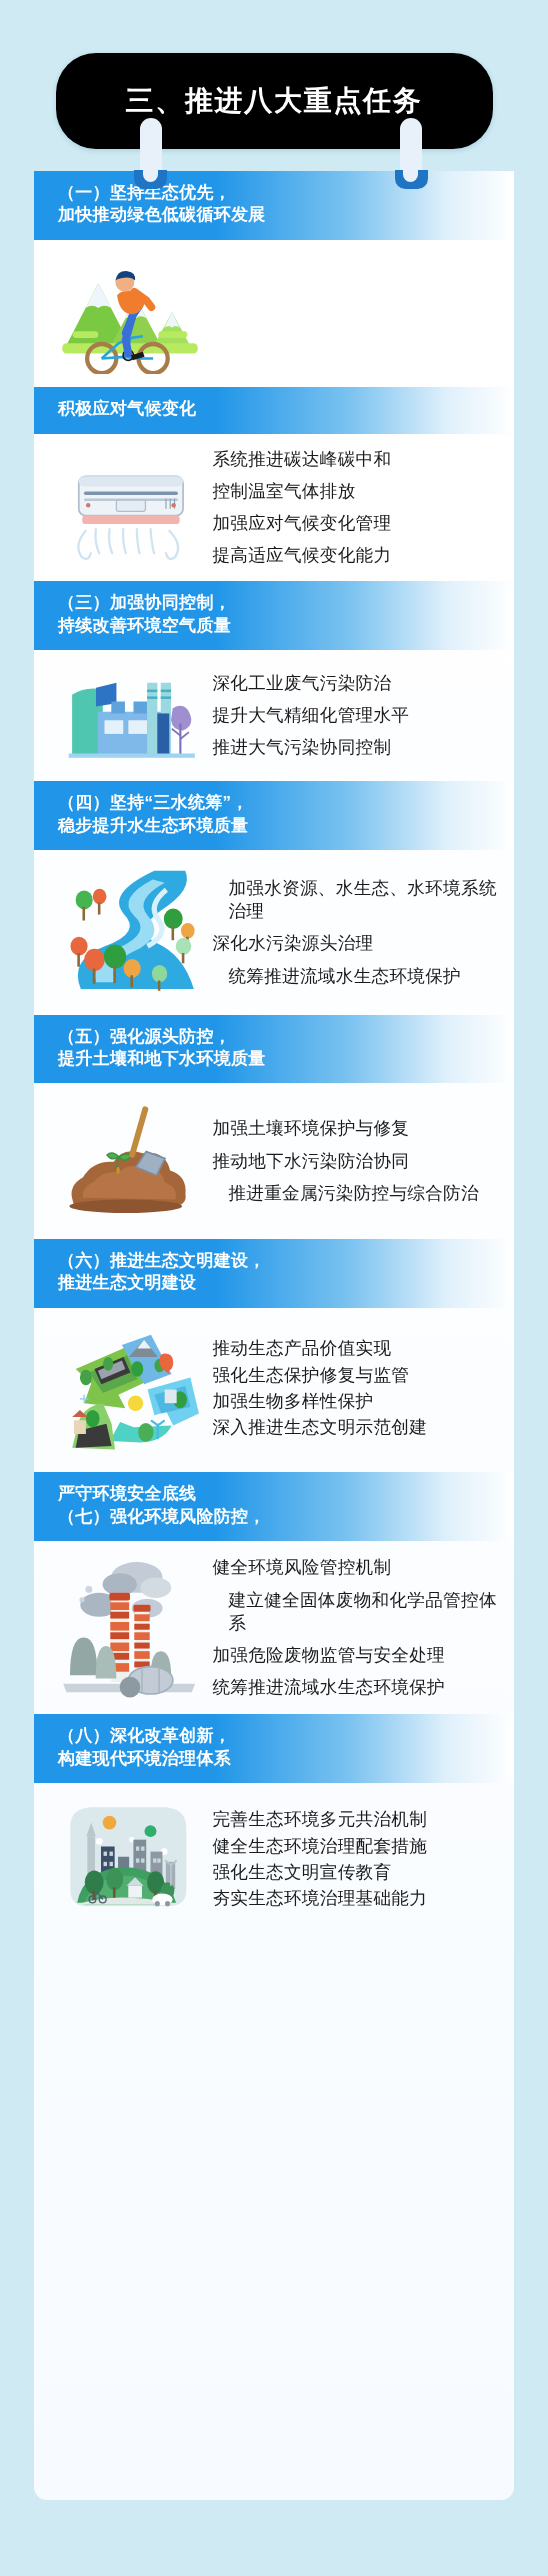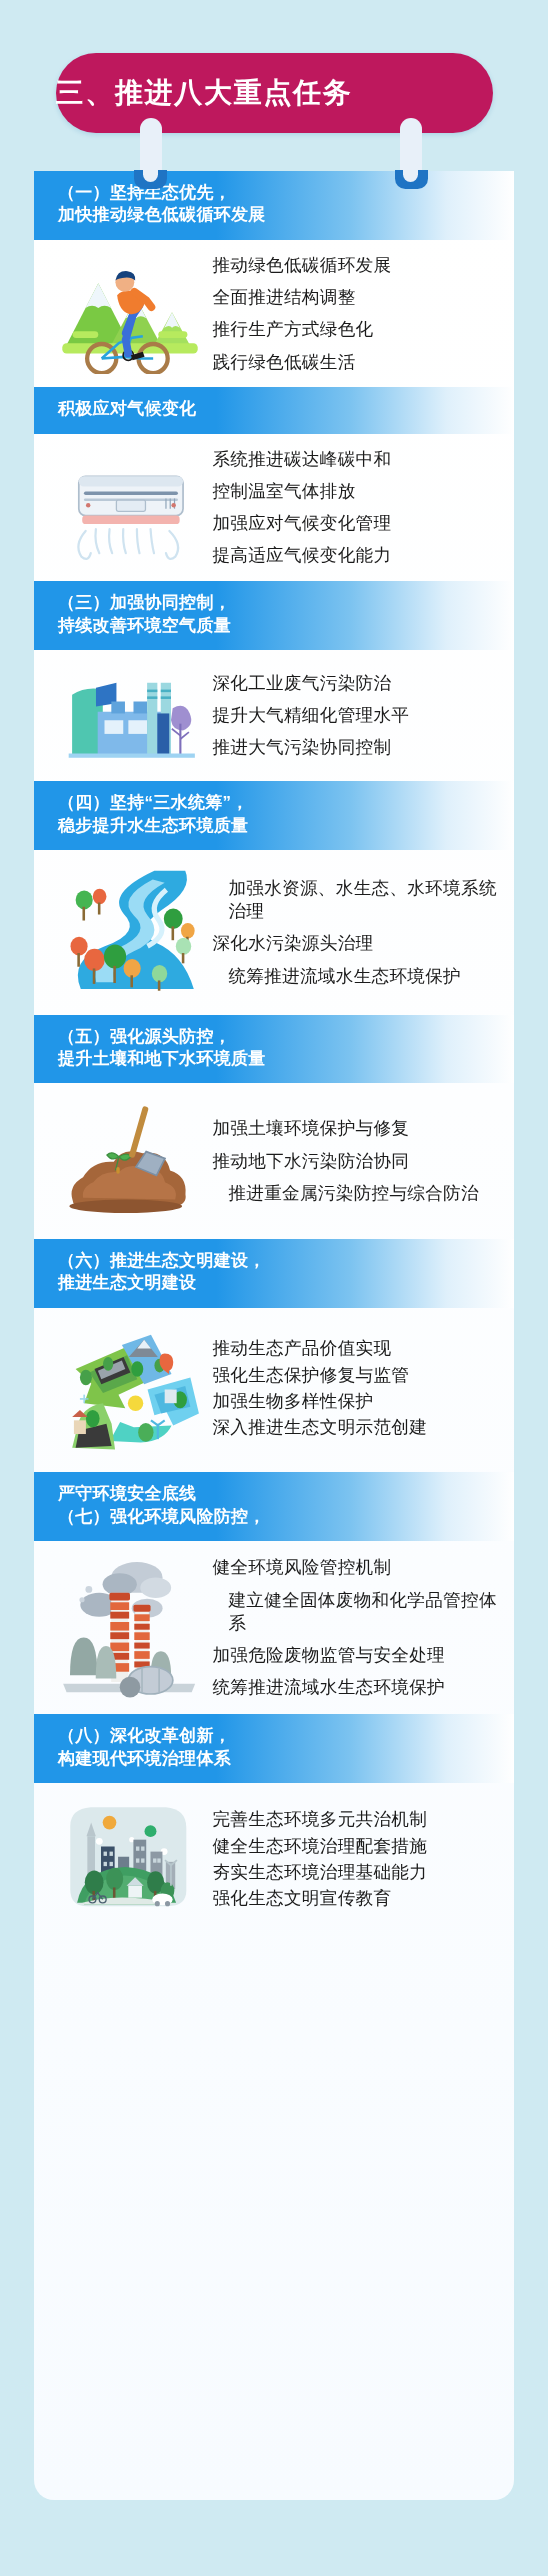--- a/index.html
+++ b/index.html
@@ -12,24 +12,24 @@
     position:relative;
   }
 
   
   .header-wrap {
     position:absolute; top:53px; left:0; width:548px;
     display:flex; justify-content:center;
     z-index:5;
   }
   .header-pill {
-    width:437px; height:80px;
-    background:#be185d;
+    width:437px; height:96px;
+    background:#000000;
     border-radius:40px;
-    display:flex; align-items:center; justify-content:flex-start;
+    display:flex; align-items:center; justify-content:center;
     box-shadow:0 1.7px 5.1px rgba(20,110,170,.18);
   }
   .header-title {
     color:#ffffff;
     font-size:28px;
     font-weight:bold;
     letter-spacing:1.7px;
     white-space:nowrap;
   }
 
@@ -59,21 +59,21 @@
   .ring-inner.i1 { left:143px; top:170px; }
   .ring-inner.i2 { left:403px; top:170px; }
 
   
   .card {
     position:absolute;
     top:171px; left:34px;
     width:480px;
     min-height:2329px;
     background:linear-gradient(180deg,#ffffff 0%, #fdfeff 40%, #f7fbff 100%);
-    border-radius:20px;
+    border-radius:13px;
     z-index:3;
     padding-bottom:51px;
   }
 
   
   .section { width:100%; }
   .sec-head {
     margin:0 0 0 0;
     width:100%;
     padding:11px 0 13px 24px;
@@ -153,26 +153,20 @@
           <path d="M86 98 L72 104 L52 122" stroke="#29a3dd" stroke-width="3" fill="none"></path>
           <circle cx="83" cy="118" r="6" fill="none" stroke="#1a1a1a" stroke-width="2"></circle>
           <path d="M80 92 L88 72 L96 60" stroke="#3a6fd8" stroke-width="9" fill="none" stroke-linecap="round"></path>
           <path d="M88 72 L80 100 L83 116" stroke="#3a6fd8" stroke-width="9" fill="none" stroke-linecap="round"></path>
           <path d="M70 48 Q78 40 90 44 L102 58 Q96 72 84 70 Q72 66 70 48 Z" fill="#f07c2e"></path>
           <path d="M90 44 L104 54 L110 62" stroke="#f07c2e" stroke-width="9" fill="none" stroke-linecap="round"></path>
           <circle cx="79" cy="33" r="11" fill="#f0b084"></circle>
           <path d="M68 31 Q70 19 82 20 Q92 21 91 31 Q86 26 76 28 Q70 29 68 31 Z" fill="#15427d"></path>
           <path d="M86 118 L100 114 L102 120 L88 124 Z" fill="#1a1a1a"></path>
         </svg>
-      </div>
-      <div class="sec-lines">
-        <div class="sec-line">推动绿色低碳循环发展</div>
-        <div class="sec-line">全面推进结构调整</div>
-        <div class="sec-line">推行生产方式绿色化</div>
-        <div class="sec-line">践行绿色低碳生活</div>
       </div>
     </div>
   </div>
 
   <div class="section">
     <div class="sec-head">
       <div class="sec-head-line">积极应对气候变化</div>
     </div>
     <div class="sec-body">
       <div class="sec-illus">
@@ -481,20 +475,20 @@
           <g stroke="#4a6070" stroke-width="1.6" fill="none">
             <circle cx="40" cy="120" r="4"></circle>
               <circle cx="52" cy="120" r="4"></circle>
             <path d="M40 120 L46 112 L52 120"></path>
           </g>
         </svg>
       </div>
       <div class="sec-lines">
         <div class="sec-line">完善生态环境多元共治机制</div>
         <div class="sec-line">健全生态环境治理配套措施</div>
+        <div class="sec-line">强化生态文明宣传教育</div>
         <div class="sec-line">夯实生态环境治理基础能力</div>
-        <div class="sec-line">强化生态文明宣传教育</div>
       </div>
     </div>
   </div>
 
 </div>
 
 
 </body></html>

